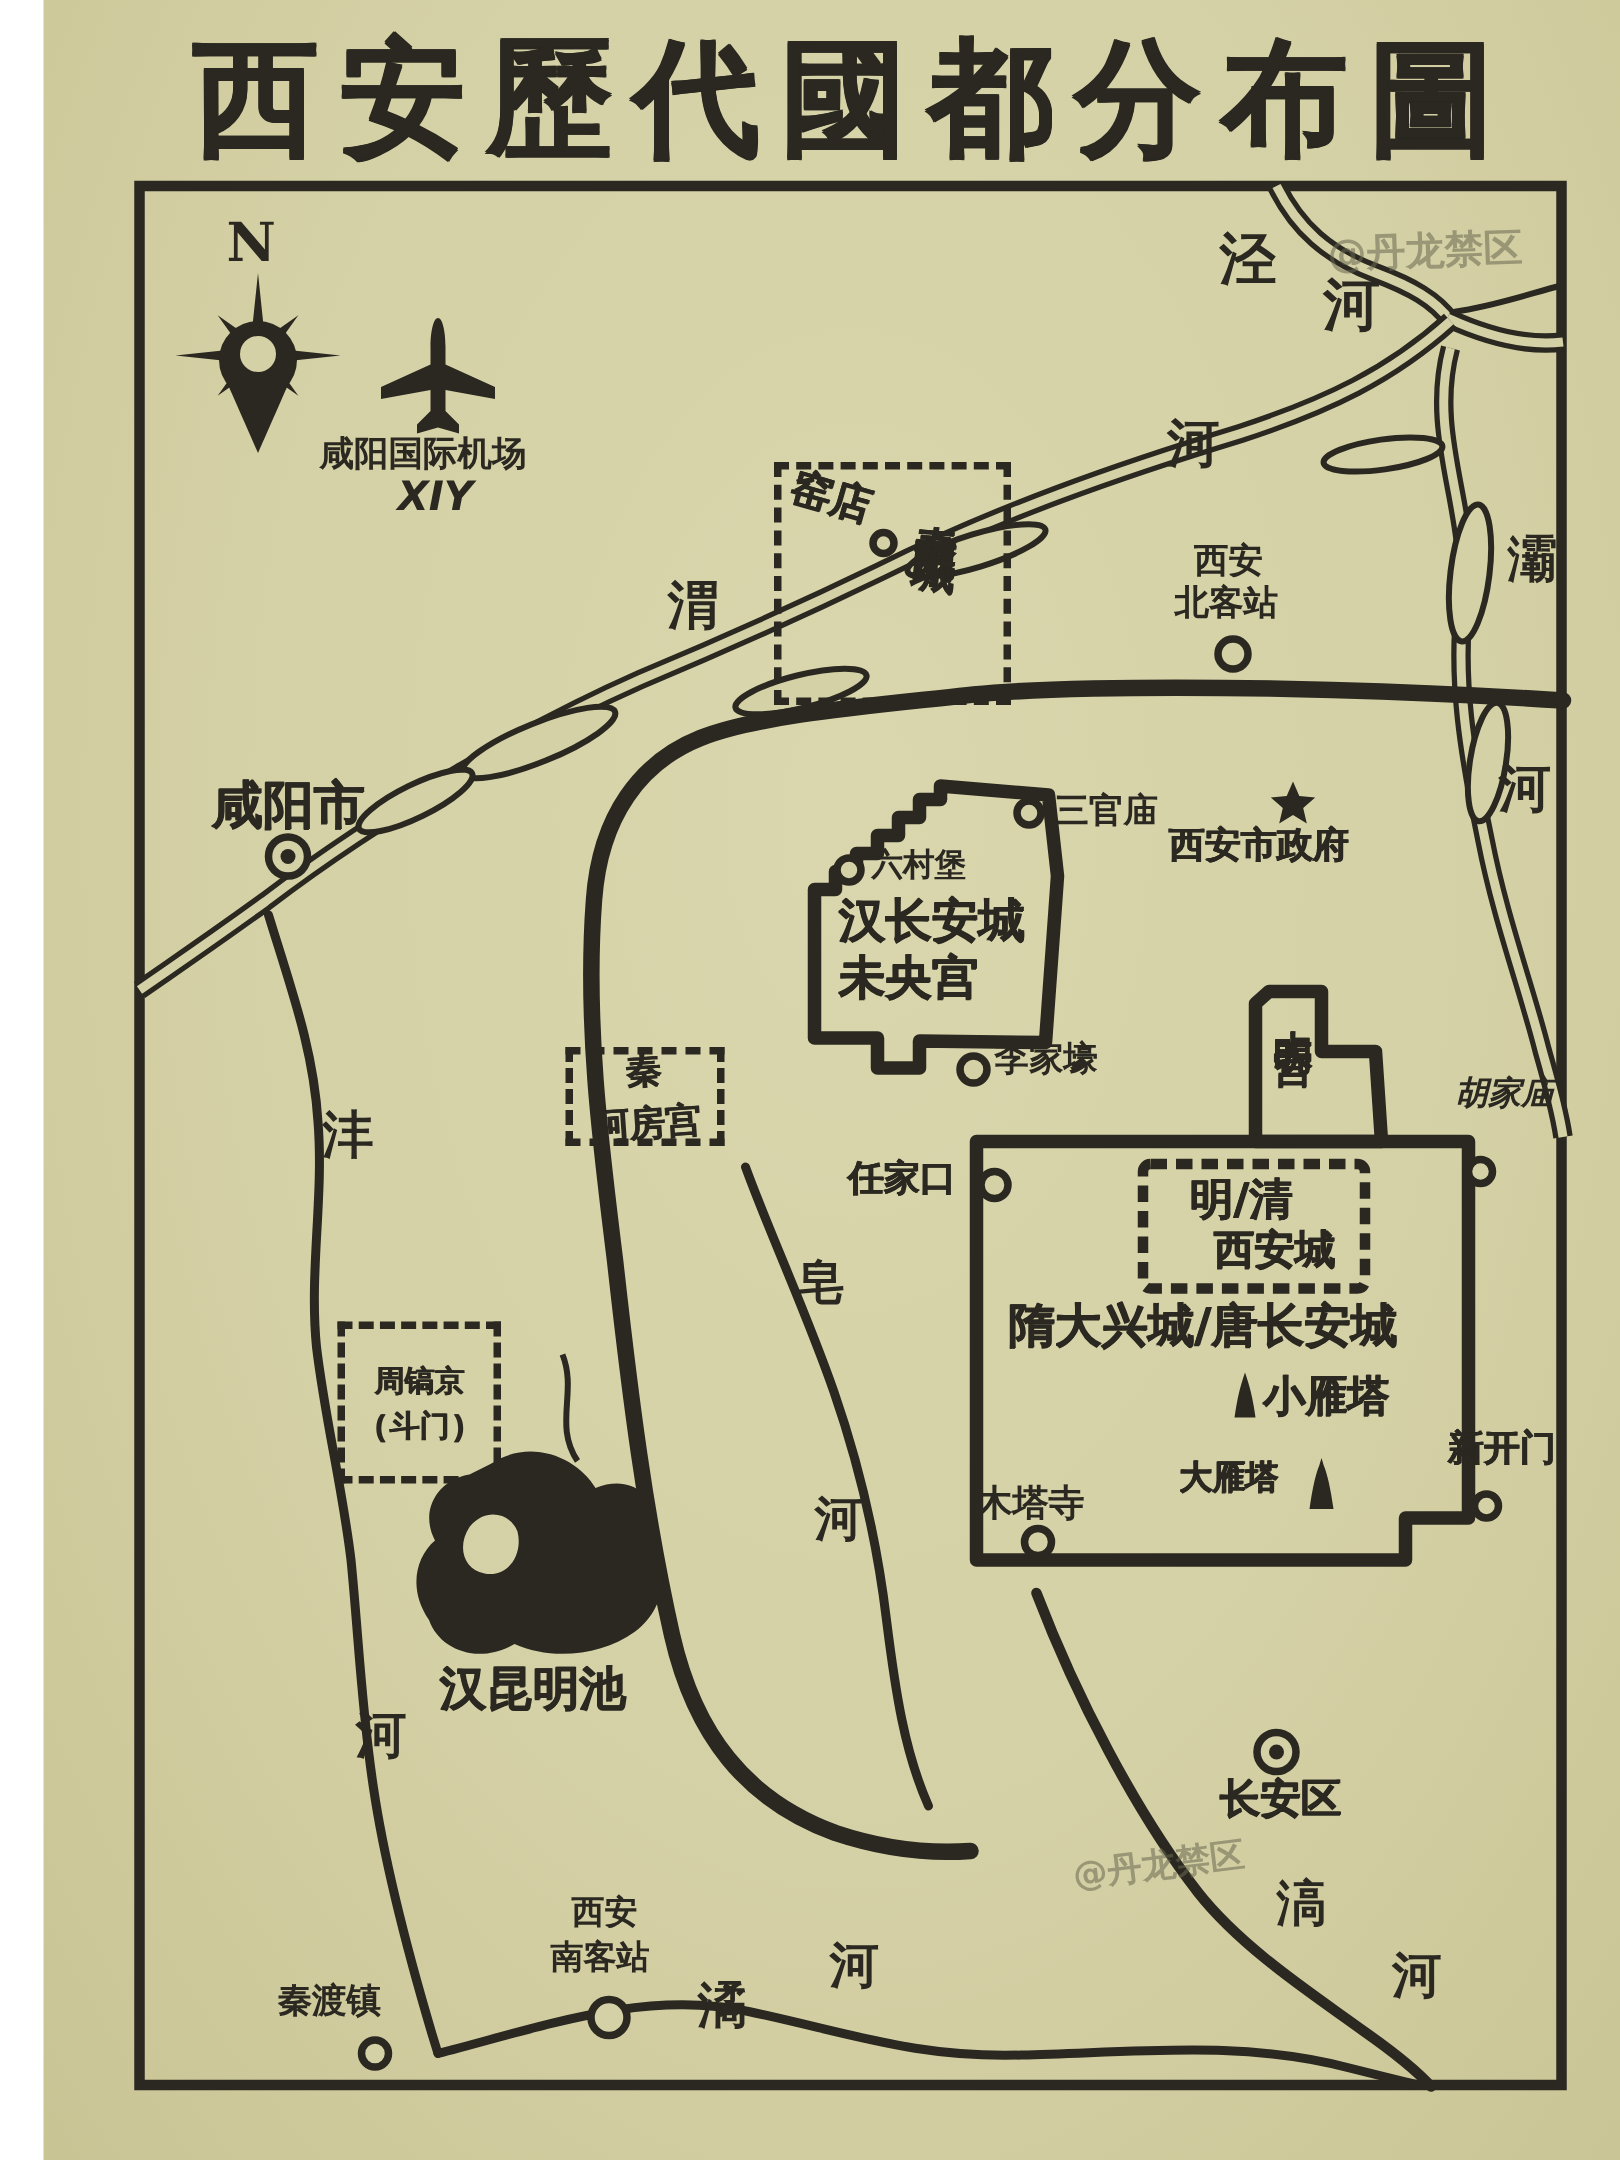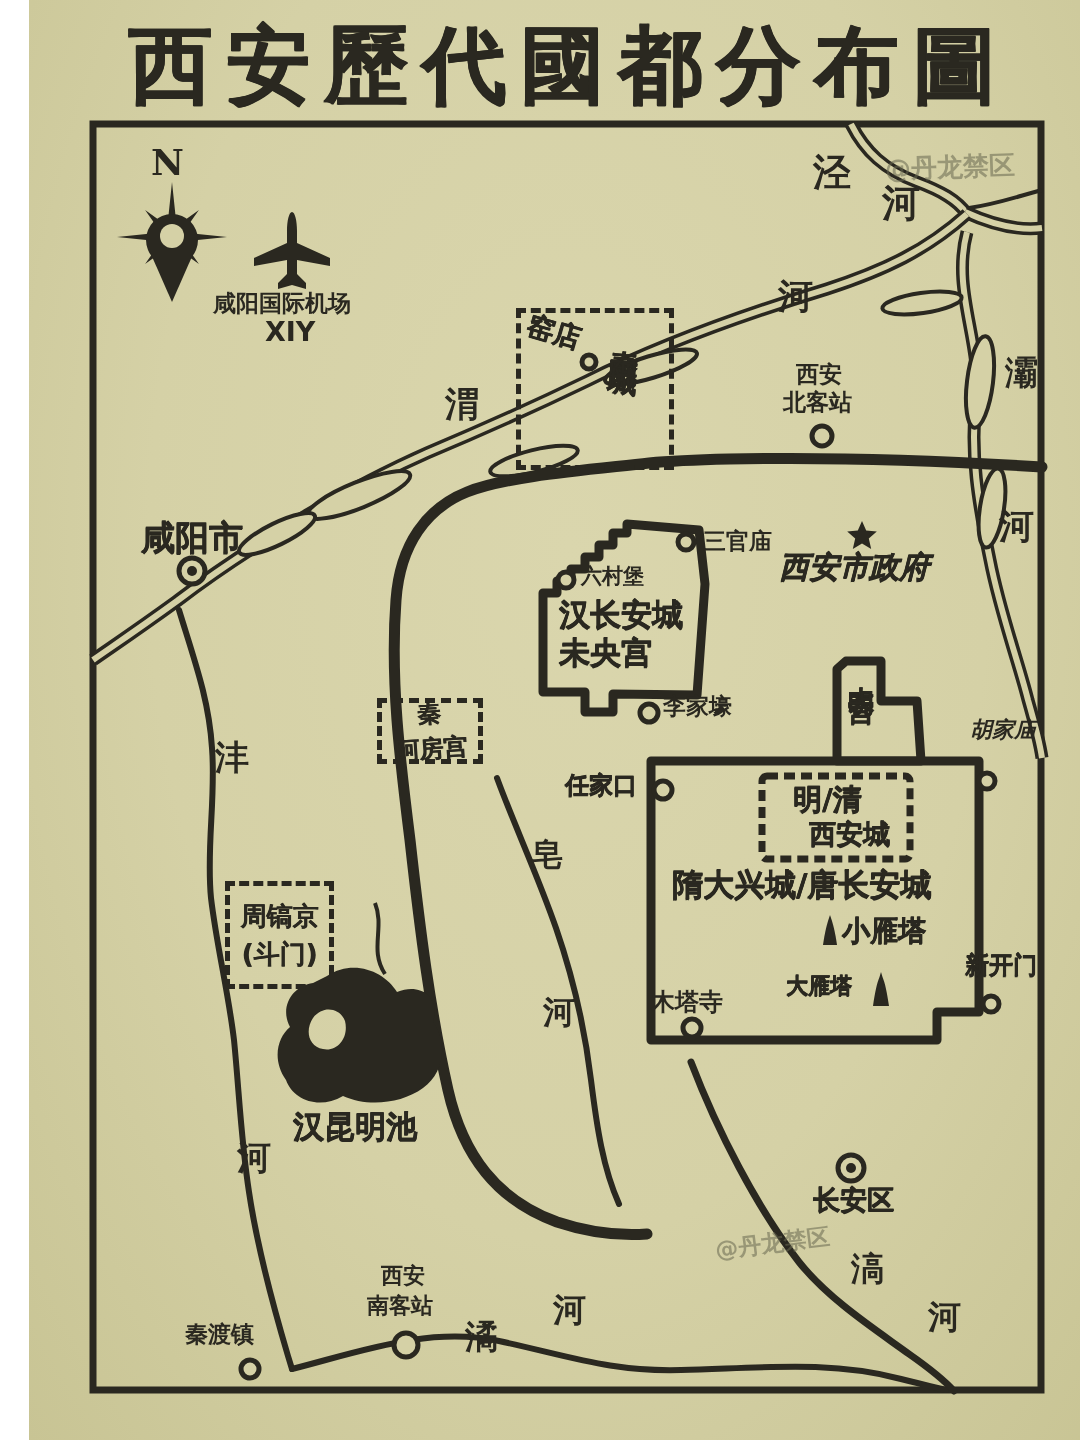--- a/index.html
+++ b/index.html
@@ -126,29 +126,29 @@
   </svg>
 
   <div class="box" style="left:487px;top:308px;width:158px;height:162px;"></div>
   <div class="box" style="left:348px;top:698px;width:106px;height:66px;">
     <div class="boxc" style="transform:rotate(-4deg);font-size:24px;">
       <div>秦</div>
       <div>阿房宫</div>
     </div>
   </div>
   <div class="box" style="left:196px;top:881px;width:109px;height:108px;">
-    <div class="boxc" style="font-size:26px;">
+    <div class="boxc" style="font-size:20px;font-family:Liberation Mono, monospace;">
       <div>周镐京</div>
       <div>(斗门)</div>
     </div>
   </div>
 
   <div class="lbl serifl" style="left:122px;top:144px;font-size:36px;">N</div>
   <div class="lbl" style="left:184px;top:291px;font-size:23px;">咸阳国际机场</div>
-  <div class="lbl" style="left:236px;top:318px;font-size:27px;">XIY</div>
+  <div class="lbl" style="left:236px;top:318px;font-size:27px;font-style:italic;">XIY</div>
 
   <div class="wm" style="left:856px;top:150px;font-size:26px;transform:rotate(-2deg);">@丹龙禁区</div>
   <div class="wm" style="left:686px;top:1228px;font-size:23px;transform:rotate(-7deg);">@丹龙禁区</div>
 
   <div class="lbl serifl" style="left:784px;top:152px;font-size:38px;">泾</div>
   <div class="lbl serifl" style="left:853px;top:183px;font-size:38px;">河</div>
   <div class="lbl serifl" style="left:416px;top:386px;font-size:35px;">渭</div>
   <div class="lbl serifl" style="left:749px;top:278px;font-size:35px;">河</div>
   <div class="lbl serifl" style="left:976px;top:356px;font-size:33px;">灞</div>
   <div class="lbl serifl" style="left:970px;top:508px;font-size:35px;">河</div>
@@ -160,21 +160,21 @@
   <div class="lbl serifl" style="left:524px;top:1293px;font-size:33px;">河</div>
   <div class="lbl serifl" style="left:822px;top:1252px;font-size:33px;">滈</div>
   <div class="lbl serifl" style="left:899px;top:1300px;font-size:33px;">河</div>
 
   <div class="lbl heavy" style="left:112px;top:520px;font-size:34px;">咸阳市</div>
   <div class="lbl heavy" style="left:498px;top:318px;font-size:27px;transform:rotate(16deg);">窑店</div>
   <div class="lbl heavy vert" style="left:582px;top:328px;font-size:29px;transform:rotate(5deg);">秦咸阳城</div>
   <div class="lbl" style="left:767px;top:362px;font-size:23px;">西安</div>
   <div class="lbl" style="left:754px;top:390px;font-size:23px;">北客站</div>
   <div class="lbl" style="left:674px;top:529px;font-size:23px;">三官庙</div>
-  <div class="lbl heavy" style="left:750px;top:551px;font-size:30px;font-style:italic;">西安市政府</div>
+  <div class="lbl heavy" style="left:750px;top:551px;font-size:24px;">西安市政府</div>
   <div class="lbl" style="left:552px;top:565px;font-size:21px;">六村堡</div>
   <div class="lbl heavy" style="left:530px;top:598px;font-size:31px;">汉长安城</div>
   <div class="lbl heavy" style="left:530px;top:636px;font-size:31px;">未央宫</div>
   <div class="lbl" style="left:634px;top:694px;font-size:23px;">李家壕</div>
   <div class="lbl heavy" style="left:536px;top:773px;font-size:24px;">任家口</div>
   <div class="lbl heavy vert" style="left:818px;top:666px;font-size:26px;">大明宫</div>
   <div class="lbl" style="left:941px;top:718px;font-size:22px;font-style:italic;">胡家庙</div>
   <div class="lbl heavy" style="left:764px;top:784px;font-size:29px;">明/清</div>
   <div class="lbl heavy" style="left:780px;top:820px;font-size:27px;">西安城</div>
   <div class="lbl heavy" style="left:643px;top:868px;font-size:31px;">隋大兴城/唐长安城</div>

